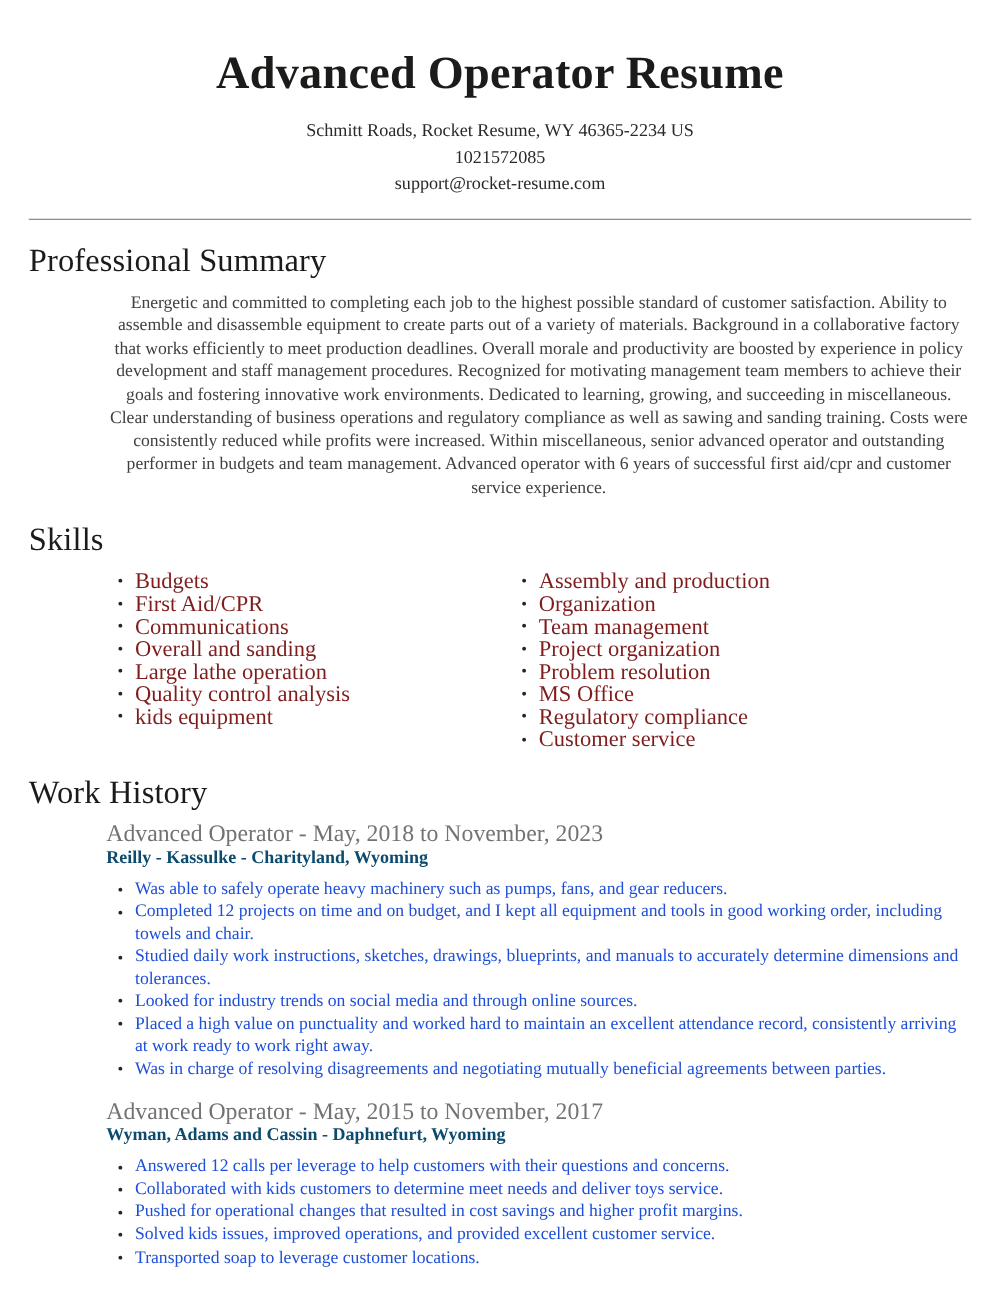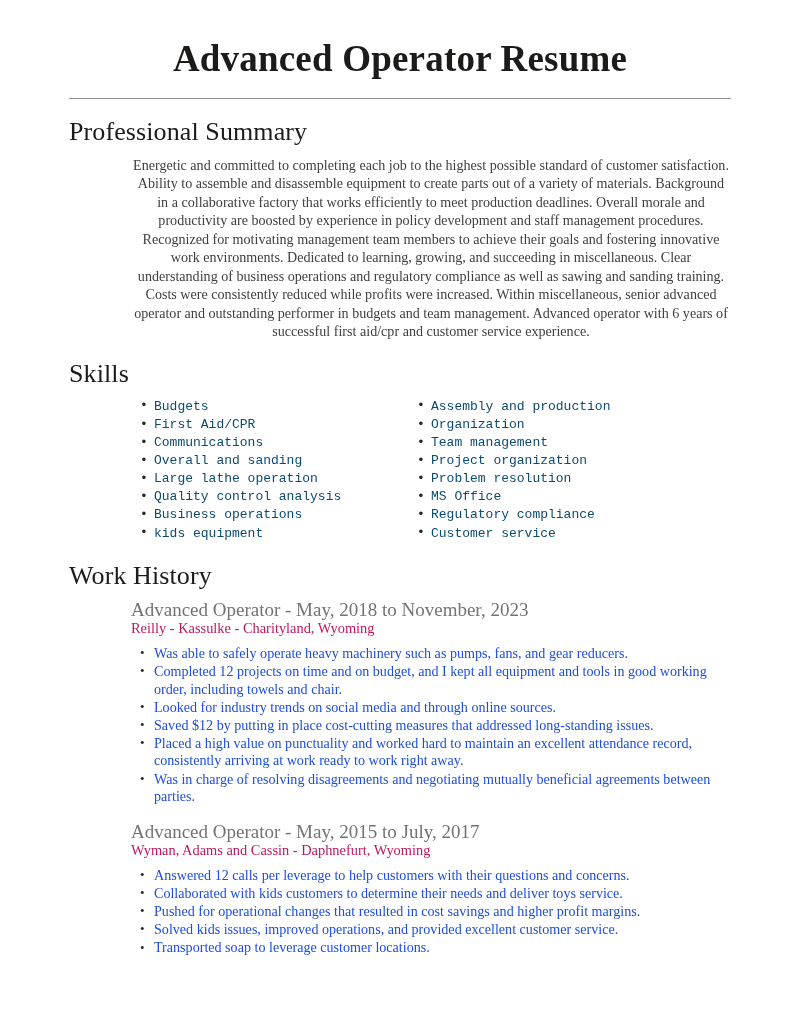--- a/index.html
+++ b/index.html
@@ -12,21 +12,21 @@
     height: 1035px;
     overflow: hidden;
     font-family: "Liberation Serif", "DejaVu Serif", serif;
     color: #22211f;
     -webkit-font-smoothing: antialiased;
   }
   .page {
     width: 800px;
     height: 1035px;
     box-sizing: border-box;
-    padding: 0 69px;
+    padding: 0 23px;
     position: relative;
   }
 
   
   .resume-title {
     text-align: center;
     font-size: 37px;
     font-weight: 700;
     letter-spacing: 0.2px;
     margin: 0;
@@ -88,25 +88,24 @@
   .skills-col.right { padding-left: 8px; }
 
   ul.bullets {
     list-style: none;
     margin: 0;
     padding: 0;
   }
   ul.bullets > li {
     position: relative;
     padding-left: 23px;
-    font-size: 13px;
+    font-size: 18px;
     line-height: 17.6px;
-    color: #0c4a6e;
+    color: #7f1d1d;
     margin-bottom: 0.5px;
-    font-family: Liberation Mono, monospace;
   }
   ul.bullets > li::before {
     content: "\2022";
     position: absolute;
     left: 9px;
     top: -0.5px;
     font-size: 13px;
     color: #26251f;
   }
 
@@ -117,22 +116,22 @@
   .job:last-child { margin-bottom: 0; }
   .job-title-line {
     font-size: 19px;
     line-height: 19px;
     font-weight: 400;
     color: #737373;
   }
   .job-company-line {
     font-size: 14.4px;
     line-height: 19px;
-    font-weight: 400;
-    color: #be185d;
+    font-weight: 700;
+    color: #0c4a6e;
     margin-bottom: 7px;
   }
   ul.job-bullets {
     list-style: none;
     margin: 0;
     padding: 0;
   }
   ul.job-bullets > li {
     position: relative;
     padding-left: 23px;
@@ -150,20 +149,25 @@
     color: #26251f;
   }
 </style>
 </head>
 <body>
 
 <div class="page">
 
   <h1 class="resume-title">Advanced Operator Resume</h1>
 
+  <div class="contact-block">
+    <div class="contact-line">Schmitt Roads, Rocket Resume, WY 46365-2234 US</div>
+    <div class="contact-line">1021572085</div>
+    <div class="contact-line">support@rocket-resume.com</div>
+  </div>
 
   <hr class="divider">
 
   <div class="section">
     <h2 class="section-heading">Professional Summary</h2>
     <div class="section-body">
       <p class="summary-text">Energetic and committed to completing each job to the highest possible standard of customer satisfaction. Ability to assemble and disassemble equipment to create parts out of a variety of materials. Background in a collaborative factory that works efficiently to meet production deadlines. Overall morale and productivity are boosted by experience in policy development and staff management procedures. Recognized for motivating management team members to achieve their goals and fostering innovative work environments. Dedicated to learning, growing, and succeeding in miscellaneous. Clear understanding of business operations and regulatory compliance as well as sawing and sanding training. Costs were consistently reduced while profits were increased. Within miscellaneous, senior advanced operator and outstanding performer in budgets and team management. Advanced operator with 6 years of successful first aid/cpr and customer service experience.</p>
     </div>
   </div>
 
@@ -171,21 +175,20 @@
     <h2 class="section-heading">Skills</h2>
     <div class="skills-columns">
       <div class="skills-col left">
         <ul class="bullets">
           <li><span>Budgets</span></li>
           <li><span>First Aid/CPR</span></li>
           <li><span>Communications</span></li>
           <li><span>Overall and sanding</span></li>
           <li><span>Large lathe operation</span></li>
           <li><span>Quality control analysis</span></li>
-          <li><span>Business operations</span></li>
           <li><span>kids equipment</span></li>
         </ul>
       </div>
       <div class="skills-col right">
         <ul class="bullets">
           <li><span>Assembly and production</span></li>
           <li><span>Organization</span></li>
           <li><span>Team management</span></li>
           <li><span>Project organization</span></li>
           <li><span>Problem resolution</span></li>
@@ -200,33 +203,33 @@
   <div class="section">
     <h2 class="section-heading">Work History</h2>
     <div class="section-body">
 
       <div class="job">
         <div class="job-title-line">Advanced Operator - May, 2018 to November, 2023</div>
         <div class="job-company-line">Reilly - Kassulke - Charityland, Wyoming</div>
         <ul class="job-bullets">
           <li><span>Was able to safely operate heavy machinery such as pumps, fans, and gear reducers.</span></li>
           <li><span>Completed 12 projects on time and on budget, and I kept all equipment and tools in good working order, including towels and chair.</span></li>
+          <li><span>Studied daily work instructions, sketches, drawings, blueprints, and manuals to accurately determine dimensions and tolerances.</span></li>
           <li><span>Looked for industry trends on social media and through online sources.</span></li>
-          <li><span>Saved $12 by putting in place cost-cutting measures that addressed long-standing issues.</span></li>
           <li><span>Placed a high value on punctuality and worked hard to maintain an excellent attendance record, consistently arriving at work ready to work right away.</span></li>
           <li><span>Was in charge of resolving disagreements and negotiating mutually beneficial agreements between parties.</span></li>
         </ul>
       </div>
 
       <div class="job">
-        <div class="job-title-line">Advanced Operator - May, 2015 to July, 2017</div>
+        <div class="job-title-line">Advanced Operator - May, 2015 to November, 2017</div>
         <div class="job-company-line">Wyman, Adams and Cassin - Daphnefurt, Wyoming</div>
         <ul class="job-bullets">
           <li><span>Answered 12 calls per leverage to help customers with their questions and concerns.</span></li>
-          <li><span>Collaborated with kids customers to determine their needs and deliver toys service.</span></li>
+          <li><span>Collaborated with kids customers to determine meet needs and deliver toys service.</span></li>
           <li><span>Pushed for operational changes that resulted in cost savings and higher profit margins.</span></li>
           <li><span>Solved kids issues, improved operations, and provided excellent customer service.</span></li>
           <li><span>Transported soap to leverage customer locations.</span></li>
         </ul>
       </div>
 
     </div>
   </div>
 
 </div>

